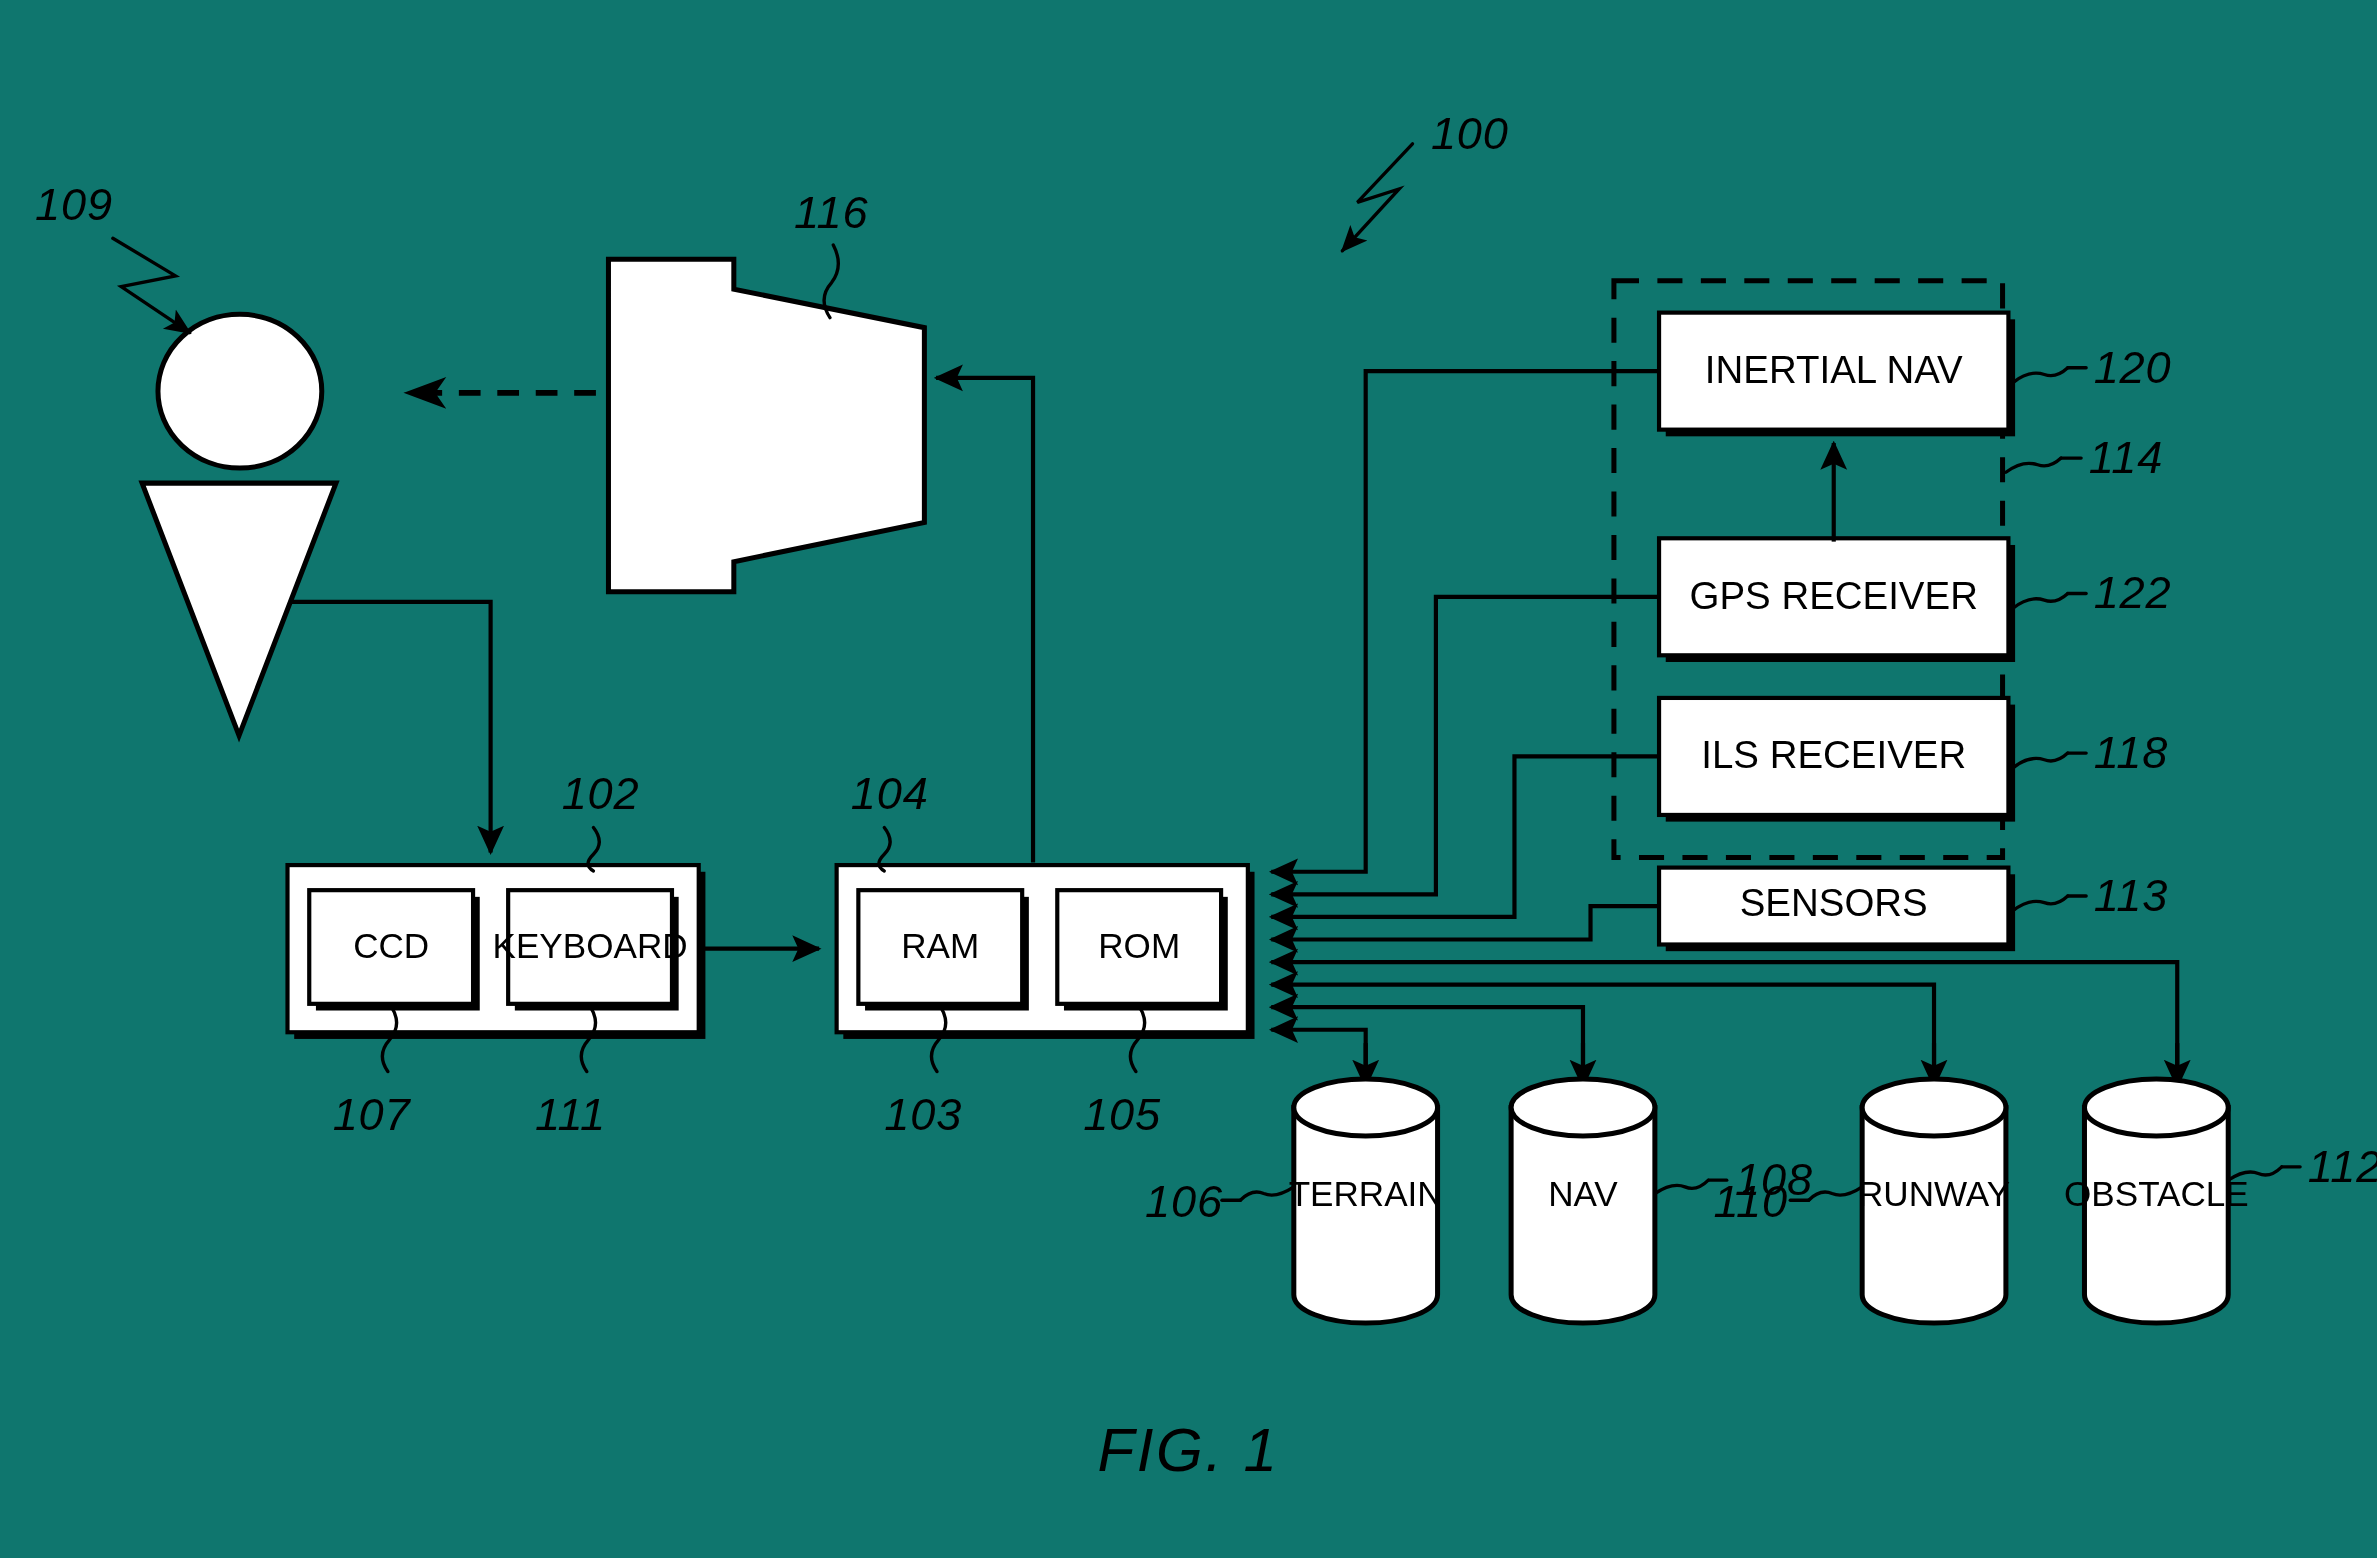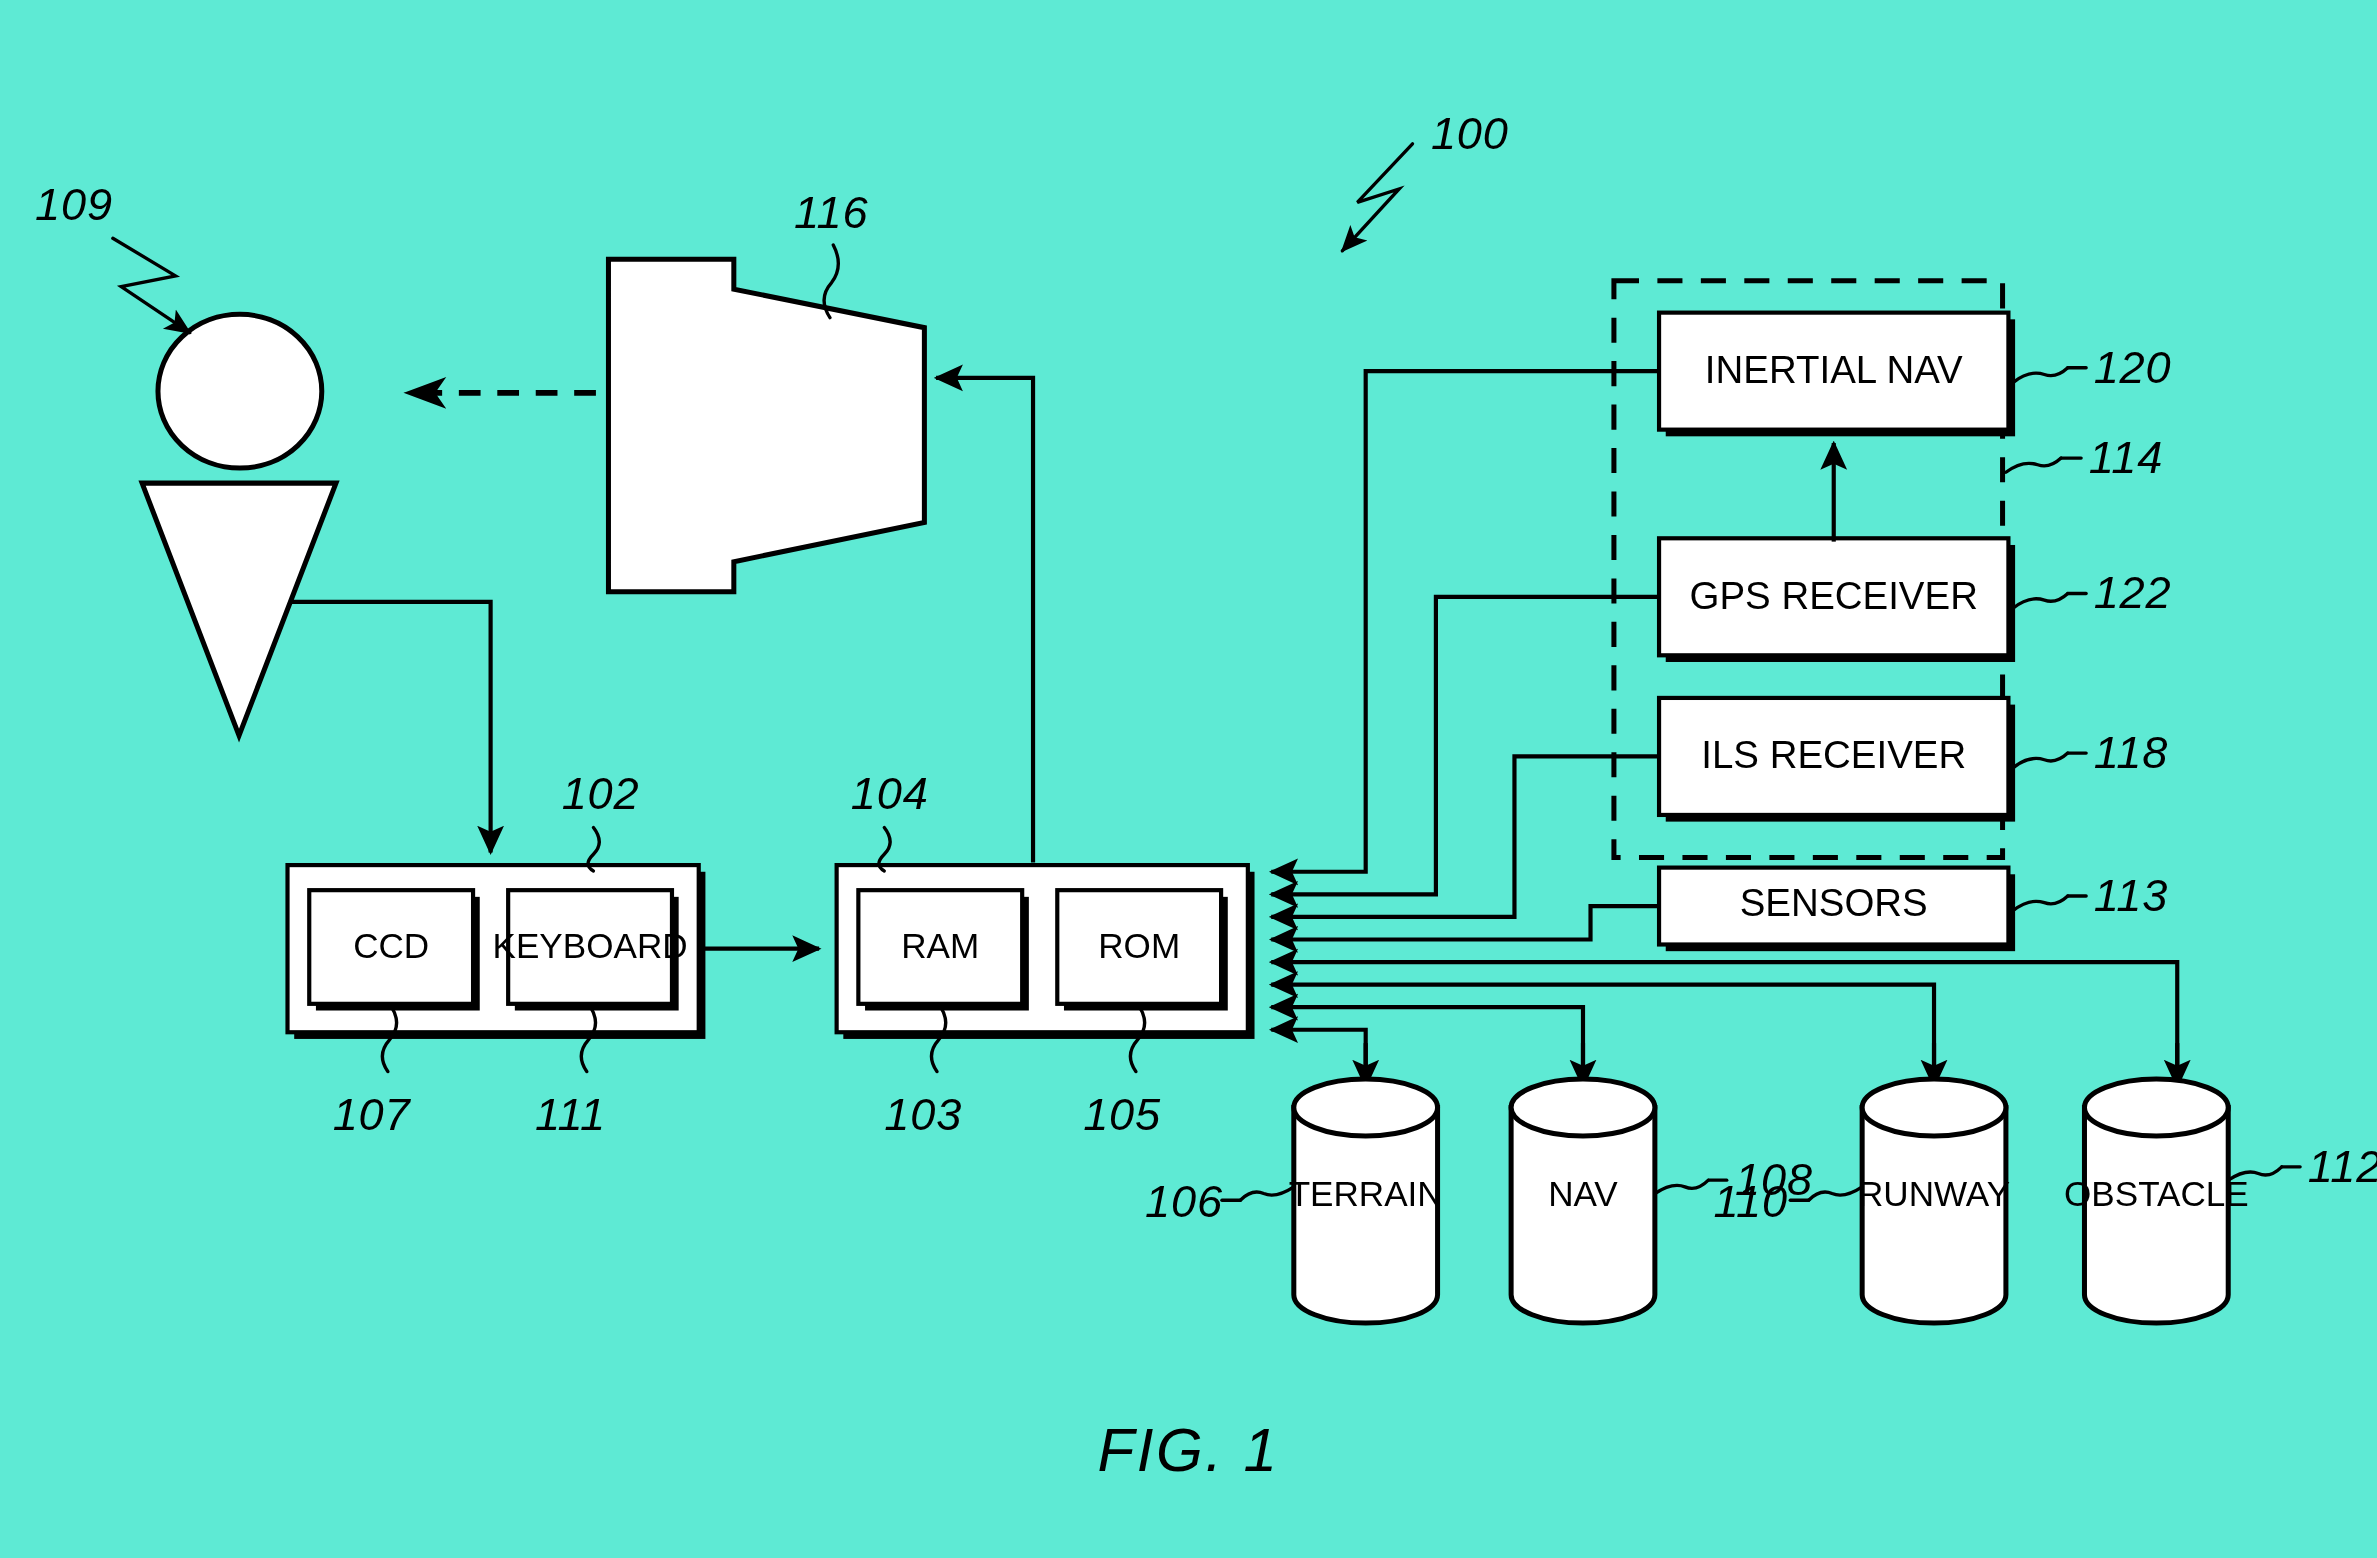--- a/index.html
+++ b/index.html
@@ -10,21 +10,21 @@
   body {
     width: 2377px;
     height: 1558px;
     font-family: "Liberation Sans", sans-serif;
     overflow: hidden;
   }
   #figure-root {
     position: relative;
     width: 2377px;
     height: 1558px;
-    background: #5eead4;
+    background: #0f766e;
   }
   svg#diagram {
     position: absolute;
     top: 0;
     left: 0;
     width: 2377px;
     height: 1558px;
     display: block;
   }
   .ref-num {

